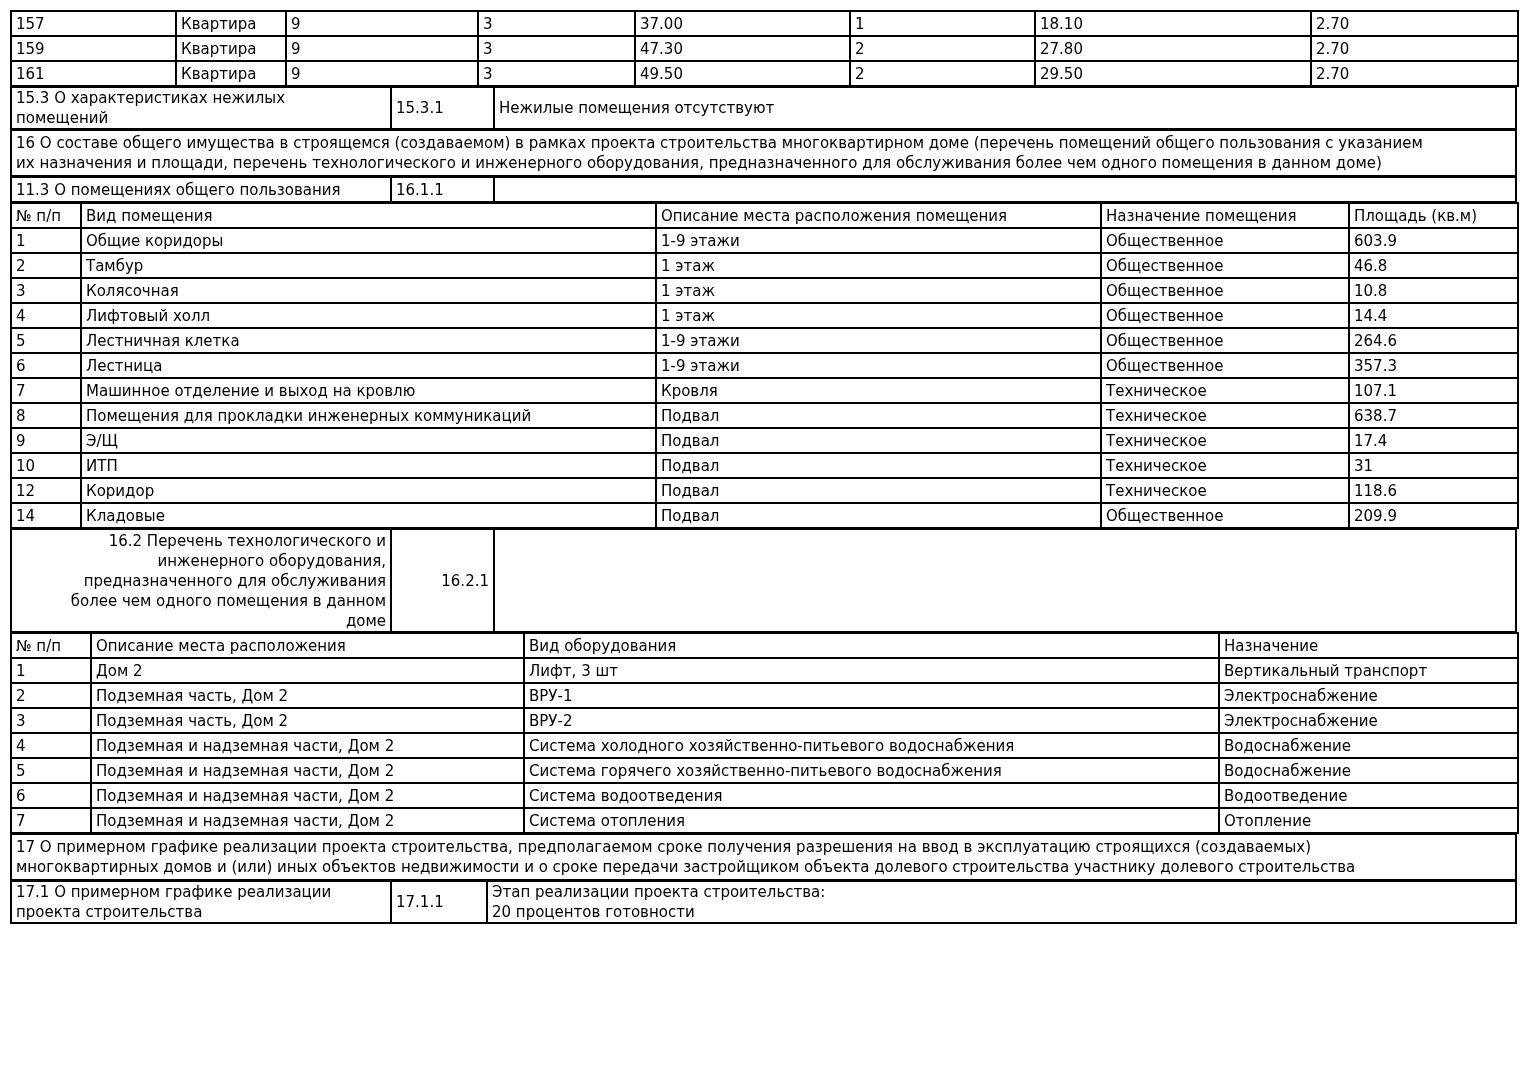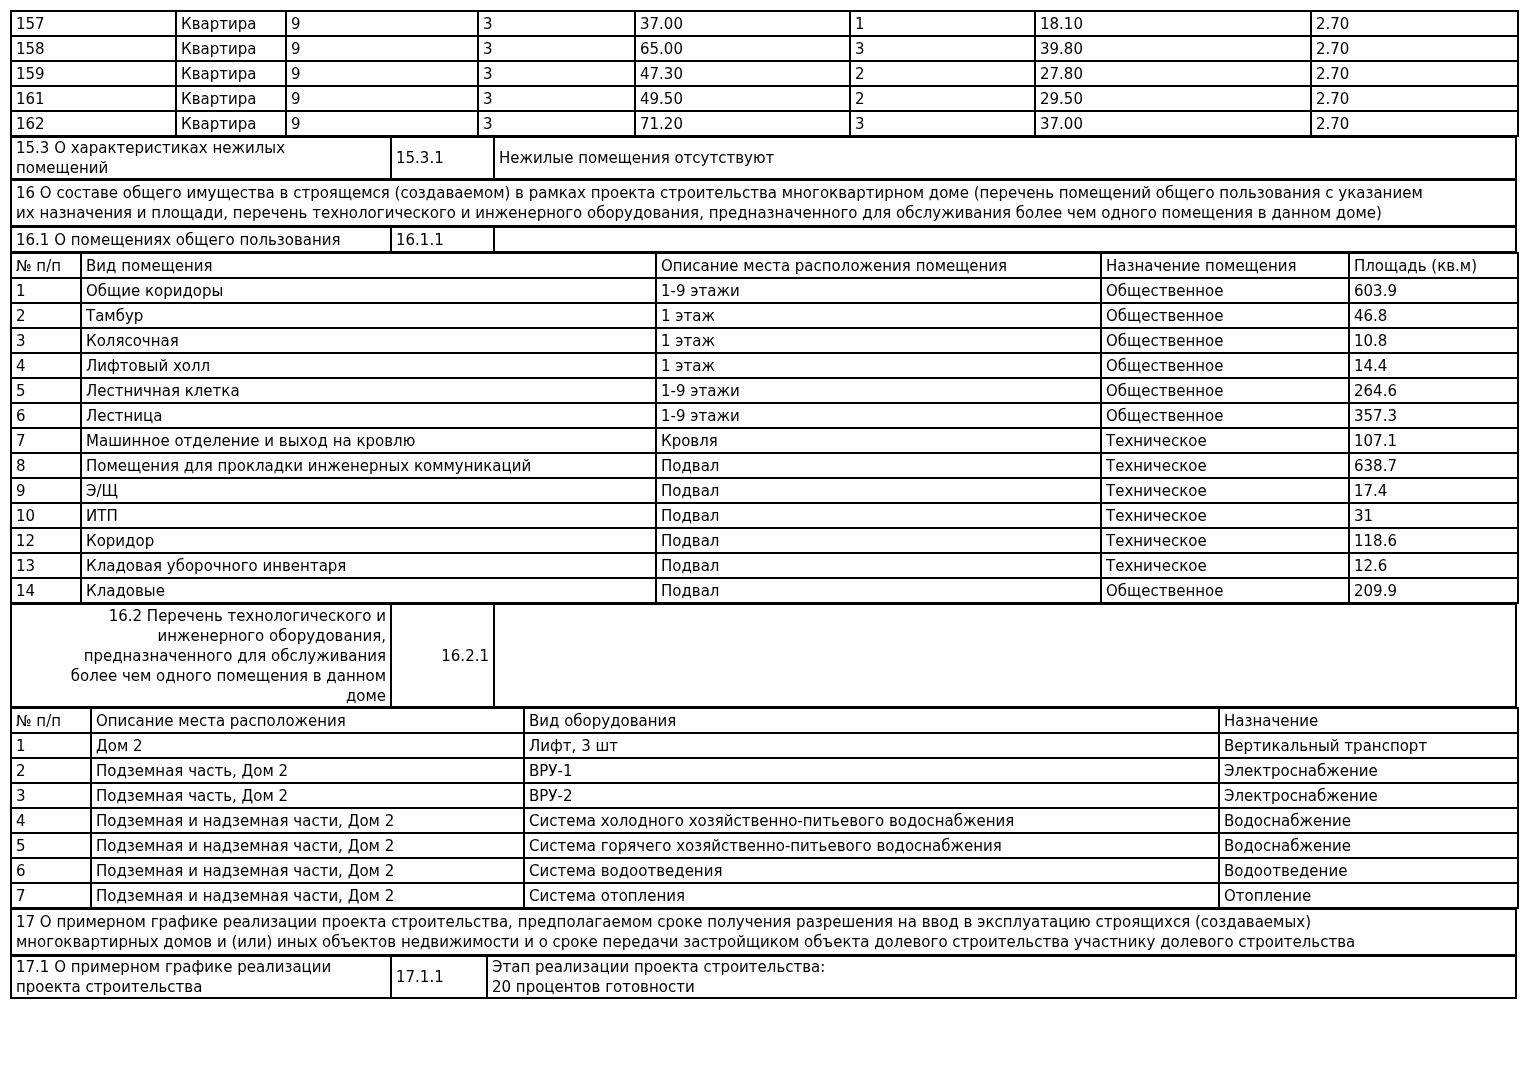--- a/index.html
+++ b/index.html
@@ -46,57 +46,37 @@
           <td>157</td>
           <td>Квартира</td>
           <td>9</td>
           <td>3</td>
           <td>37.00</td>
           <td>1</td>
           <td>18.10</td>
           <td>2.70</td>
         </tr>
         <tr>
-          <td>158</td>
-          <td>Квартира</td>
-          <td>9</td>
-          <td>3</td>
-          <td>65.00</td>
-          <td>3</td>
-          <td>39.80</td>
-          <td>2.70</td>
-        </tr>
-        <tr>
           <td>159</td>
           <td>Квартира</td>
           <td>9</td>
           <td>3</td>
           <td>47.30</td>
           <td>2</td>
           <td>27.80</td>
           <td>2.70</td>
         </tr>
         <tr>
           <td>161</td>
           <td>Квартира</td>
           <td>9</td>
           <td>3</td>
           <td>49.50</td>
           <td>2</td>
           <td>29.50</td>
-          <td>2.70</td>
-        </tr>
-        <tr>
-          <td>162</td>
-          <td>Квартира</td>
-          <td>9</td>
-          <td>3</td>
-          <td>71.20</td>
-          <td>3</td>
-          <td>37.00</td>
           <td>2.70</td>
         </tr>
       </tbody>
   </table>
 
   <table class="tbl">
     <colgroup>
         <col style="width:380px">
         <col style="width:103px">
         <col>
@@ -121,21 +101,21 @@
   </table>
 
   <table class="tbl">
     <colgroup>
         <col style="width:380px">
         <col style="width:103px">
         <col>
       </colgroup>
     <tbody>
       <tr>
-        <td>16.1 О помещениях общего пользования</td>
+        <td>11.3 О помещениях общего пользования</td>
         <td>16.1.1</td>
         <td></td>
       </tr>
     </tbody>
   </table>
 
   <table class="tbl">
     <colgroup>
       <col style="width:70px">
         <col style="width:575px">
@@ -222,27 +202,20 @@
           <td>Подвал</td>
           <td>Техническое</td>
           <td>31</td>
         </tr>
         <tr>
           <td>12</td>
           <td>Коридор</td>
           <td>Подвал</td>
           <td>Техническое</td>
           <td>118.6</td>
-        </tr>
-        <tr>
-          <td>13</td>
-          <td>Кладовая уборочного инвентаря</td>
-          <td>Подвал</td>
-          <td>Техническое</td>
-          <td>12.6</td>
         </tr>
         <tr>
           <td>14</td>
           <td>Кладовые</td>
           <td>Подвал</td>
           <td>Общественное</td>
           <td>209.9</td>
         </tr>
       </tbody>
   </table>

